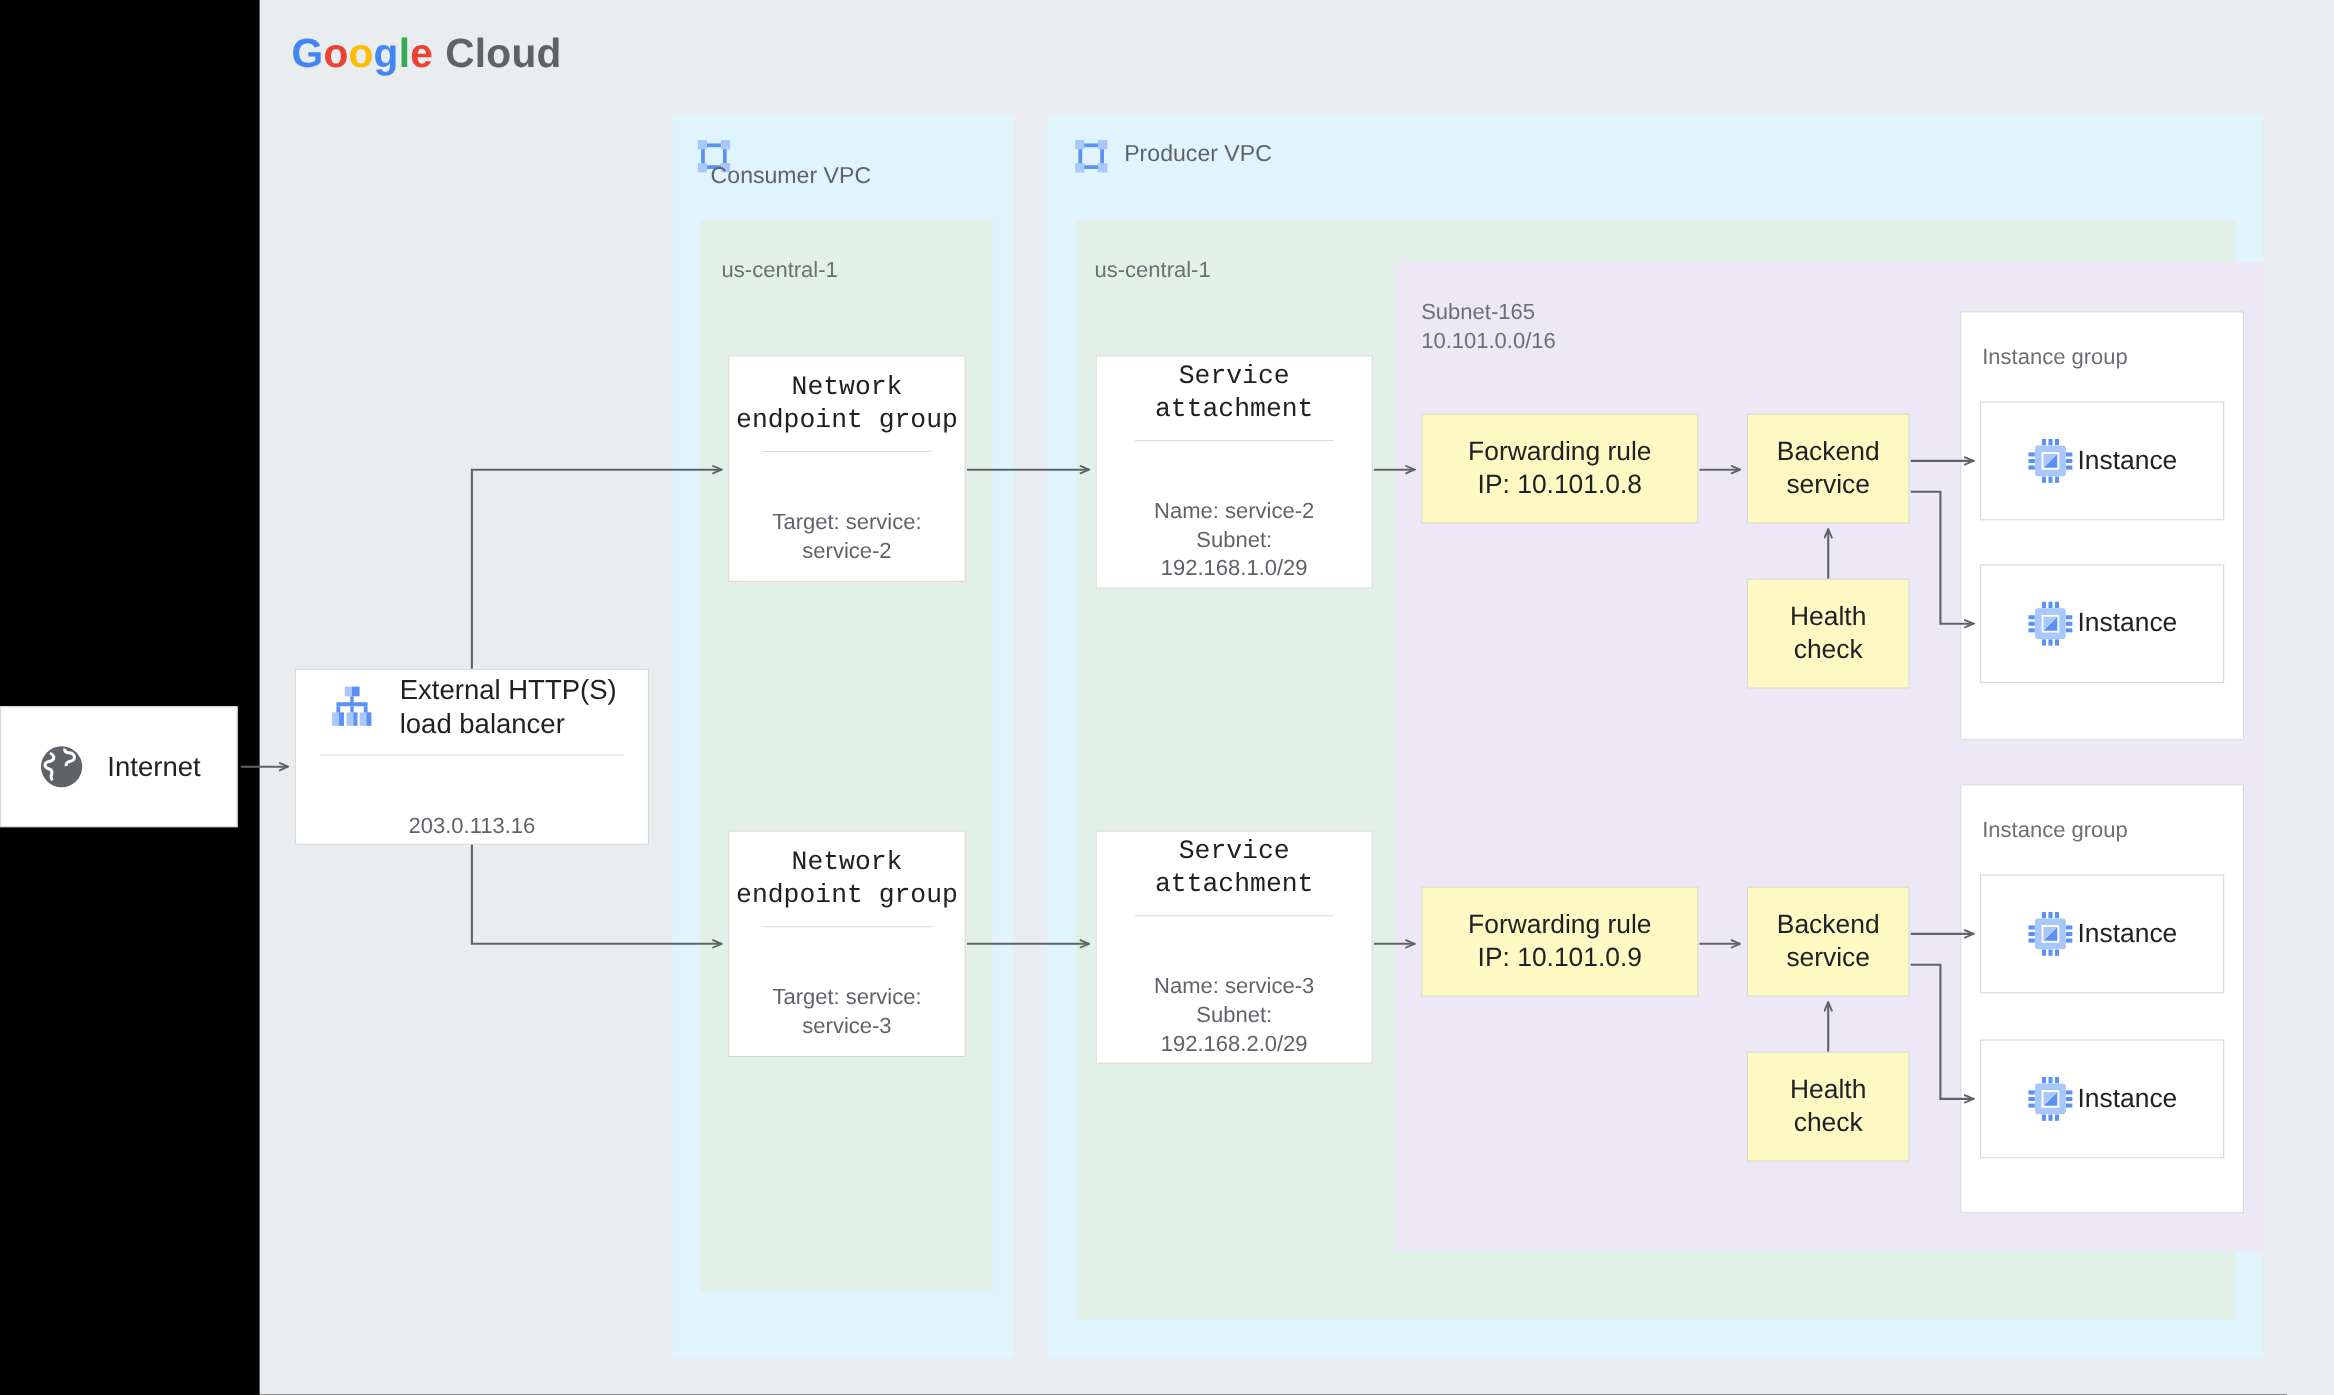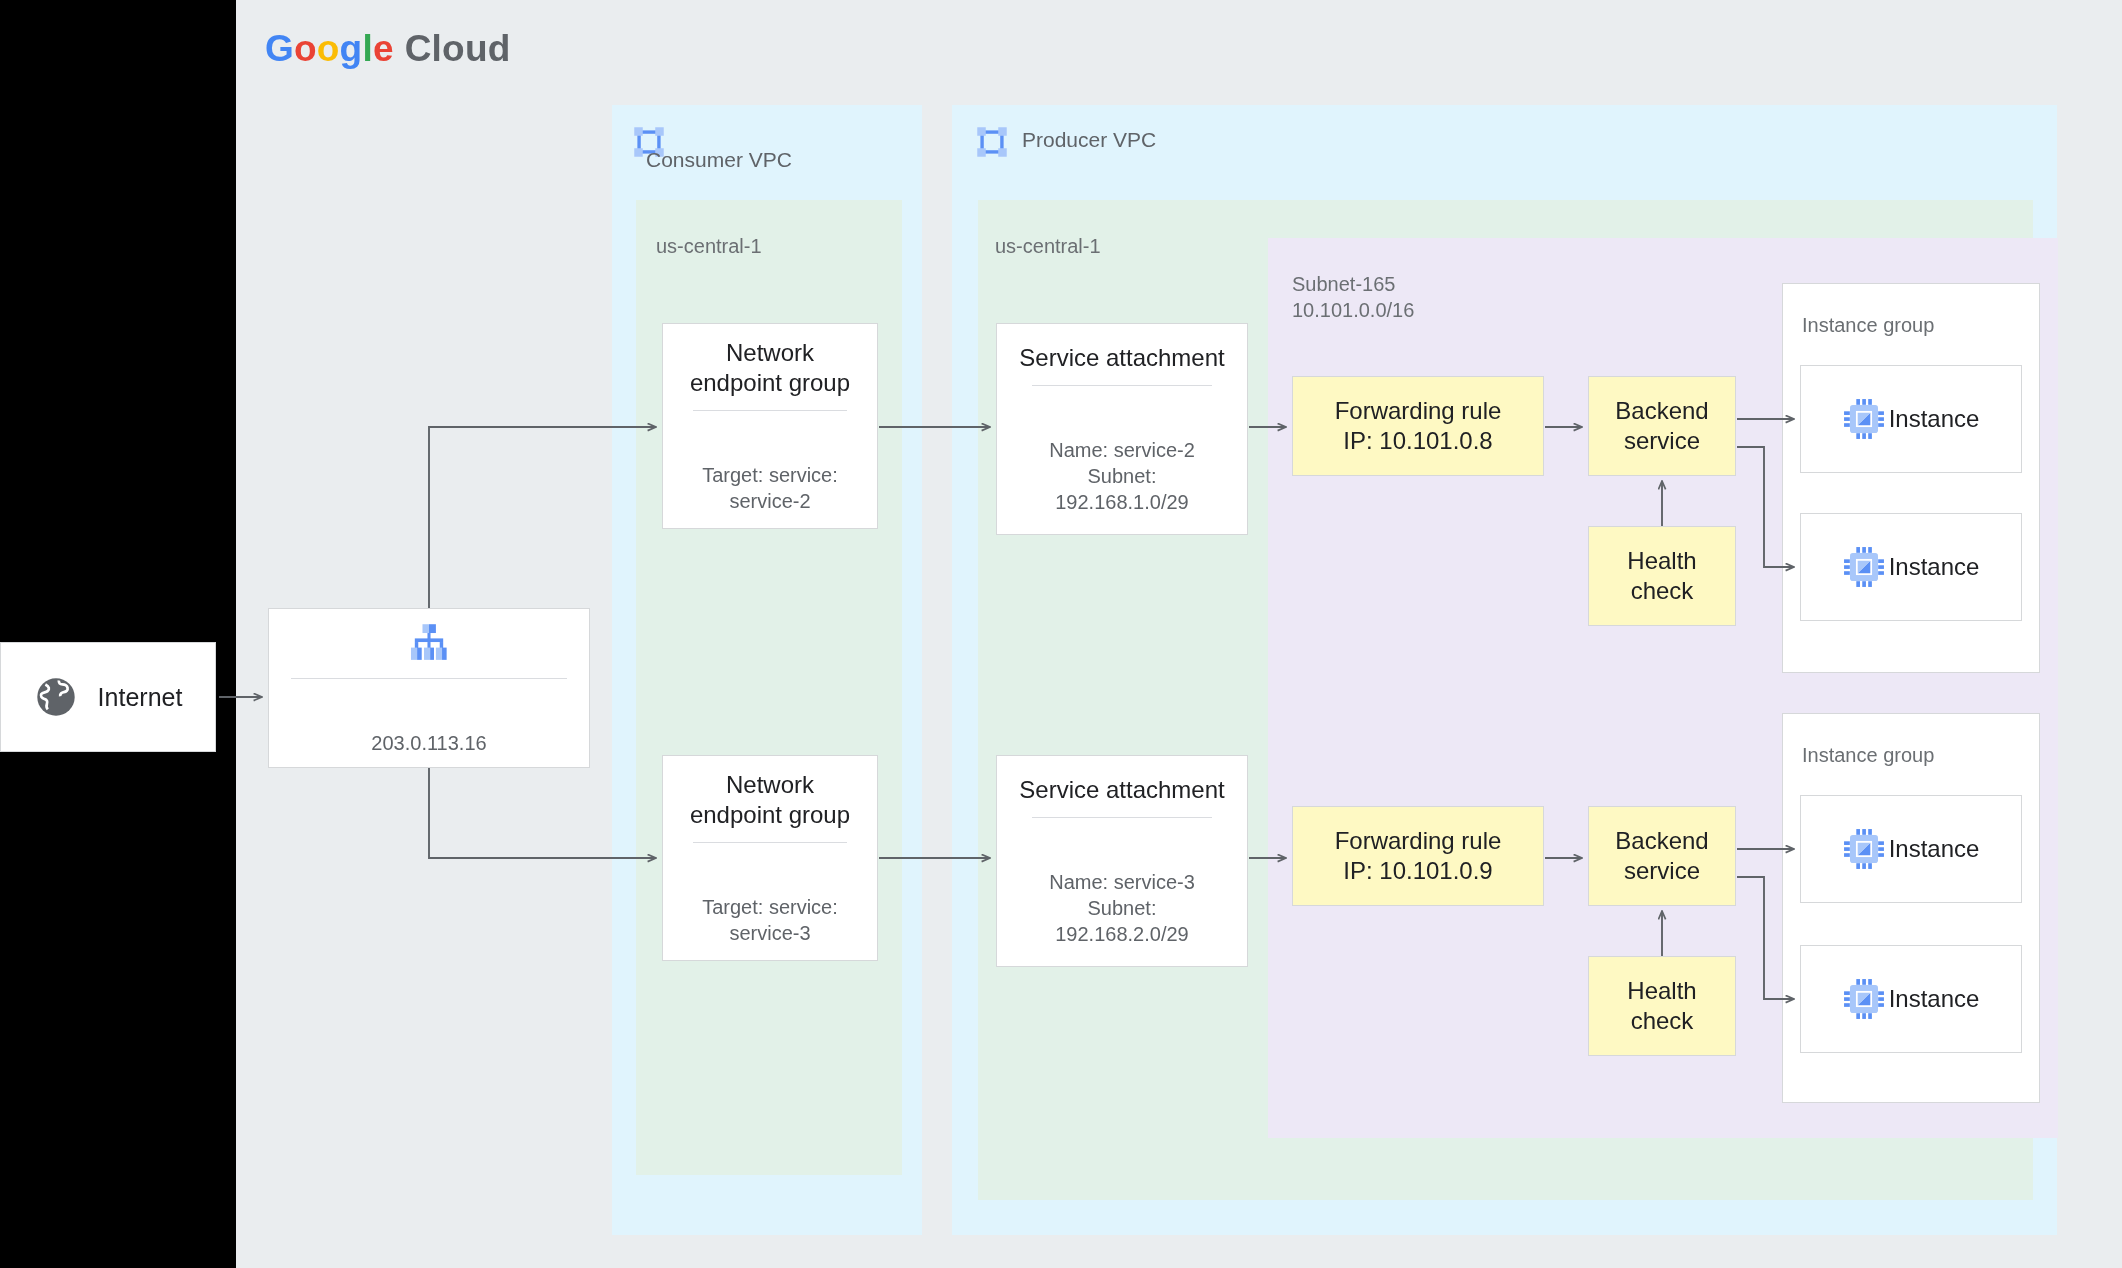--- a/index.html
+++ b/index.html
@@ -20,21 +20,21 @@
   
   .vpc{background:#e0f4fd;}
   .region{background:#e2f1e8;}
   .subnet{background:#ede8f6;}
   .grp-label{position:absolute;color:#6b6f73;font-size:20px;white-space:pre-line;line-height:1.28;}
   .vpc-title{position:absolute;color:#5f6368;font-size:21px;white-space:nowrap;}
 
   
   .card{background:#fff;border:1px solid #d6d8da;display:flex;flex-direction:column;
         align-items:center;justify-content:center;}
-  .card .title{color:#202124;font-size:24px;line-height:1.26;text-align:center;white-space:pre-line;}
+  .card .title{color:#202124;font-size:24px;line-height:1.26;text-align:center;white-space:pre-line;font-family:Liberation Mono, monospace;}
   .card .sub{color:#5f6368;font-size:20px;line-height:1.3;text-align:center;white-space:pre-line;margin-top:39px;}
   .divider{width:72%;height:1px;background:#dadce0;margin:12px 0 12px 0;}
 
   .plainbox{background:#fef9c3;border:1px solid #d6d8da;}
   .igroup{background:#fff;border:1px solid #d6d8da;}
   .inst{background:#fff;border:1px solid #d6d8da;display:flex;align-items:center;justify-content:center;gap:4px;}
   .inst .lbl{font-size:24px;color:#202124;}
 
   .centered{display:flex;align-items:center;justify-content:center;text-align:center;}
   .centered .t{font-size:24px;color:#202124;line-height:1.26;white-space:pre-line;}
@@ -281,20 +281,22 @@
         <rect x="11.2" y="11.5" width="1.6" height="3.1" fill="#5b90f5"></rect>
         <rect x="17.6" y="11.5" width="1.8" height="3.1" fill="#5b90f5"></rect>
         <rect x="2.6" y="14.4" width="3.2" height="6.4" fill="#a8c7fa"></rect>
         <rect x="5.8" y="14.4" width="2.4" height="6.4" fill="#5b90f5"></rect>
         <rect x="9.4" y="14.4" width="3.2" height="6.4" fill="#a8c7fa"></rect>
         <rect x="12.6" y="14.4" width="2" height="6.4" fill="#5b90f5"></rect>
         <rect x="15.6" y="14.4" width="3.2" height="6.4" fill="#a8c7fa"></rect>
         <rect x="18.8" y="14.4" width="2.4" height="6.4" fill="#5b90f5"></rect>
       </svg>
     </span>
+    <span class="t">External HTTP(S)
+load balancer</span>
   </div>
   <div class="divider" style="width:86%;"></div>
   <div class="sub">203.0.113.16</div>
 </div>
 
 <svg class="abs" id="wires">
   <defs>
     <marker id="ah" markerWidth="10" markerHeight="10" refX="9" refY="4.2" orient="auto" markerUnits="userSpaceOnUse">
       <path d="M0.6,0.6 L9,4.2 L0.6,7.8" fill="none" stroke="#5f6368" stroke-width="1.7"></path>
     </marker>

